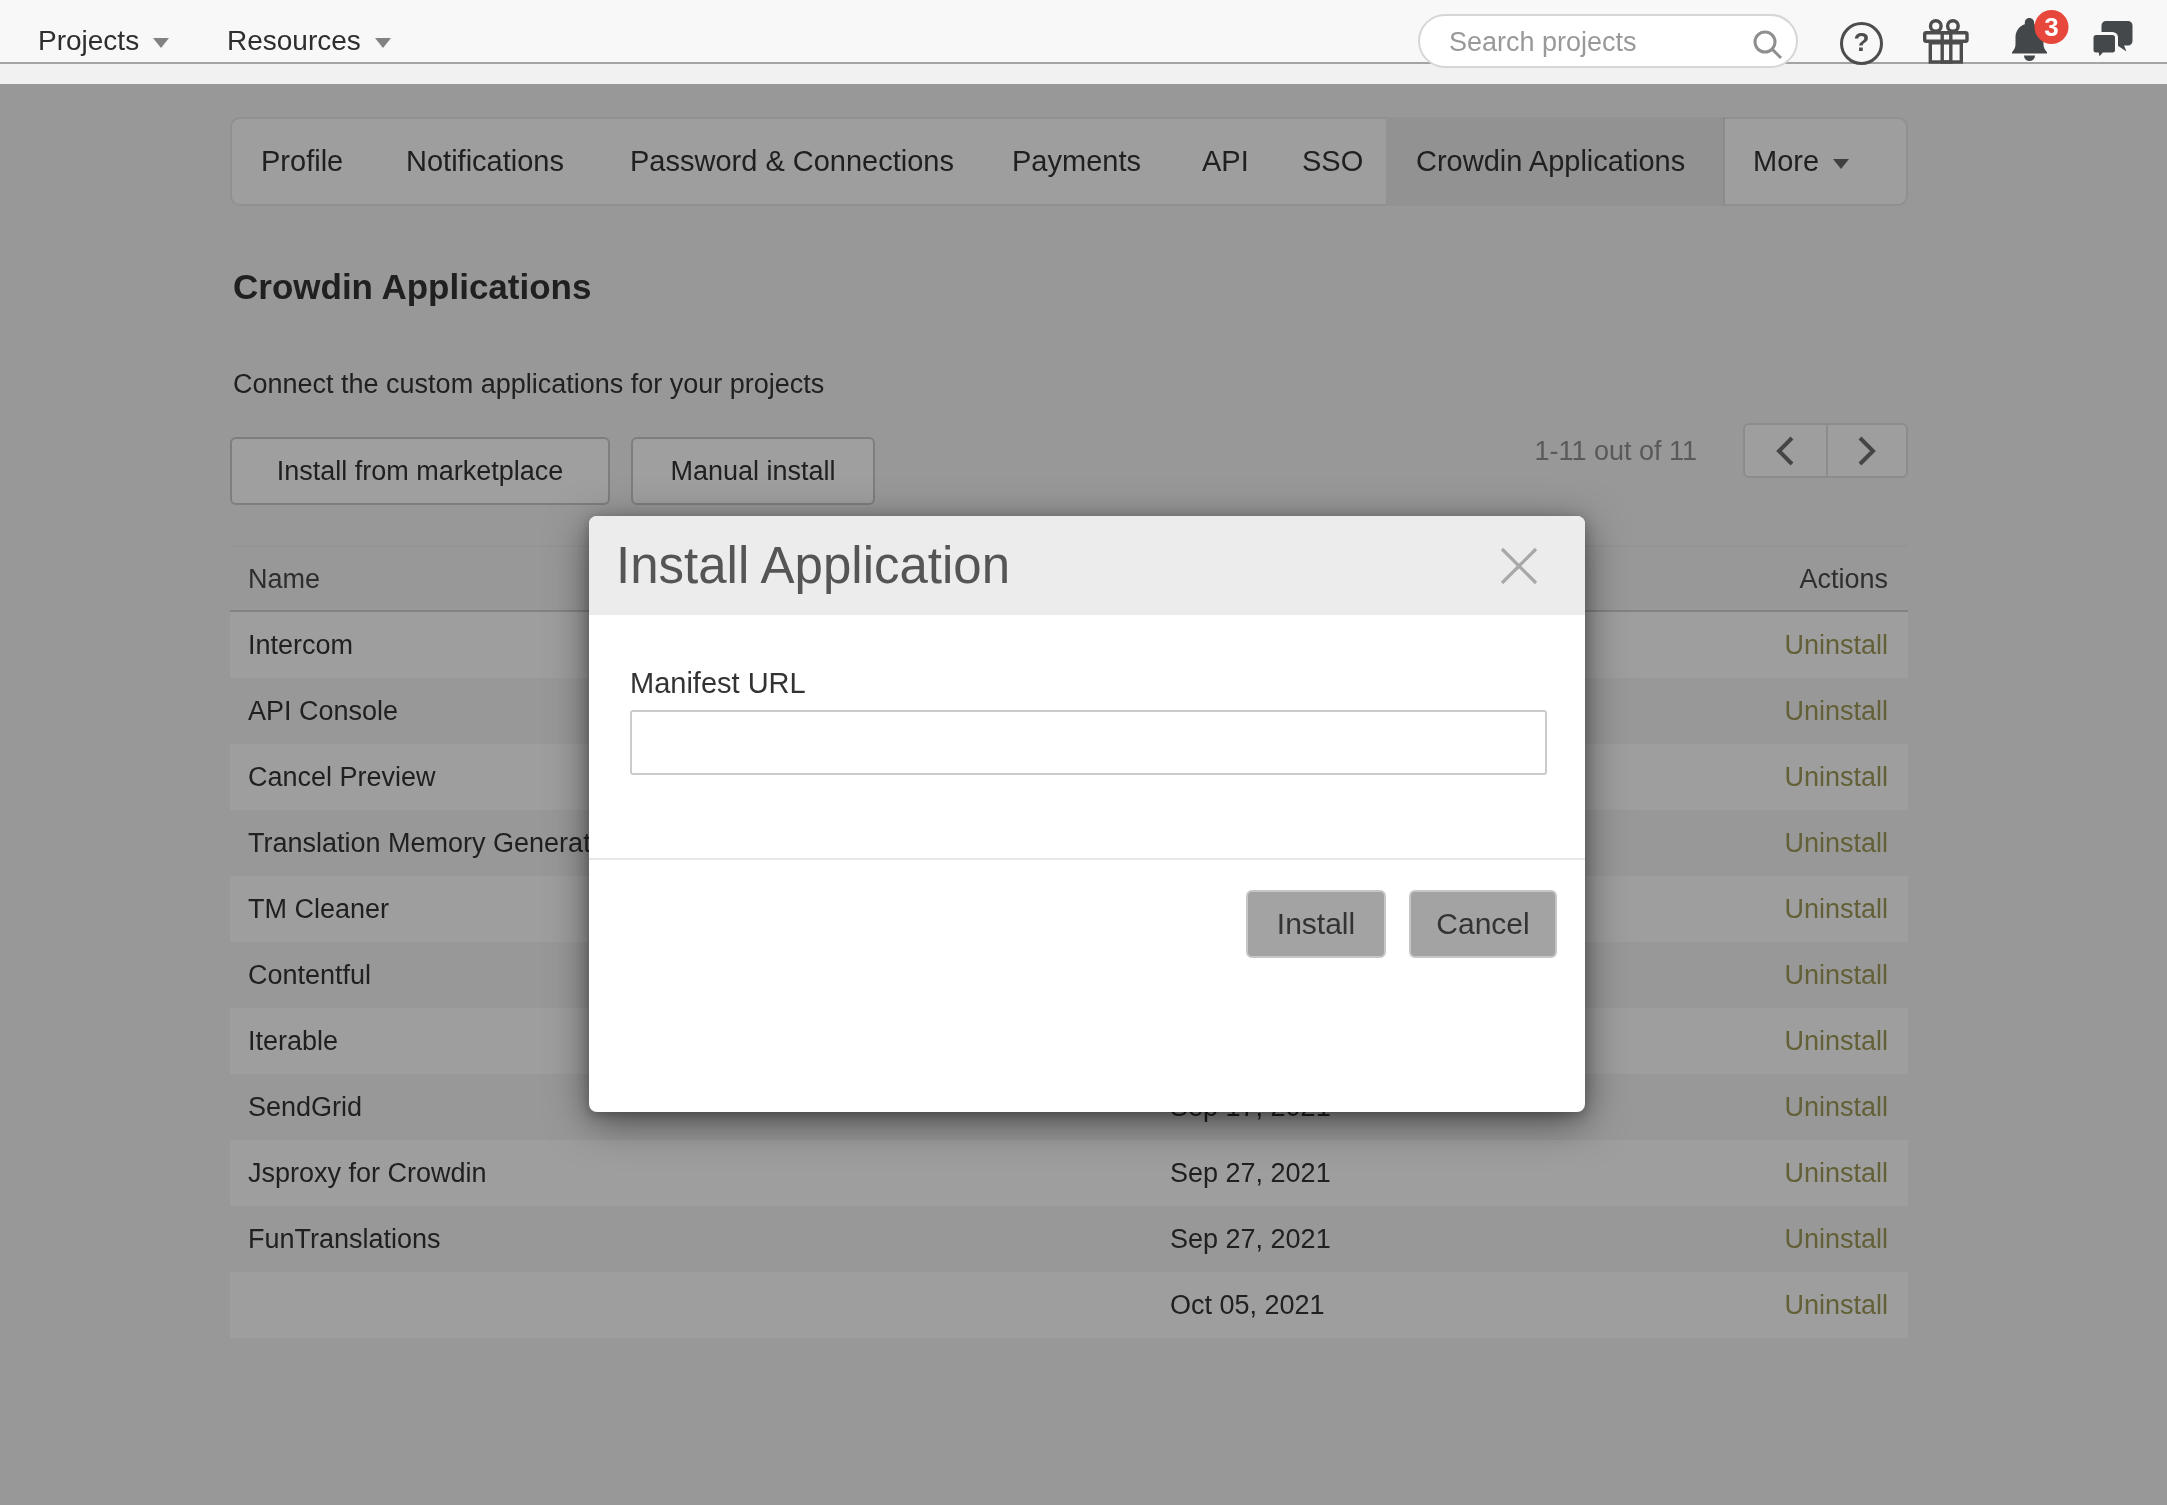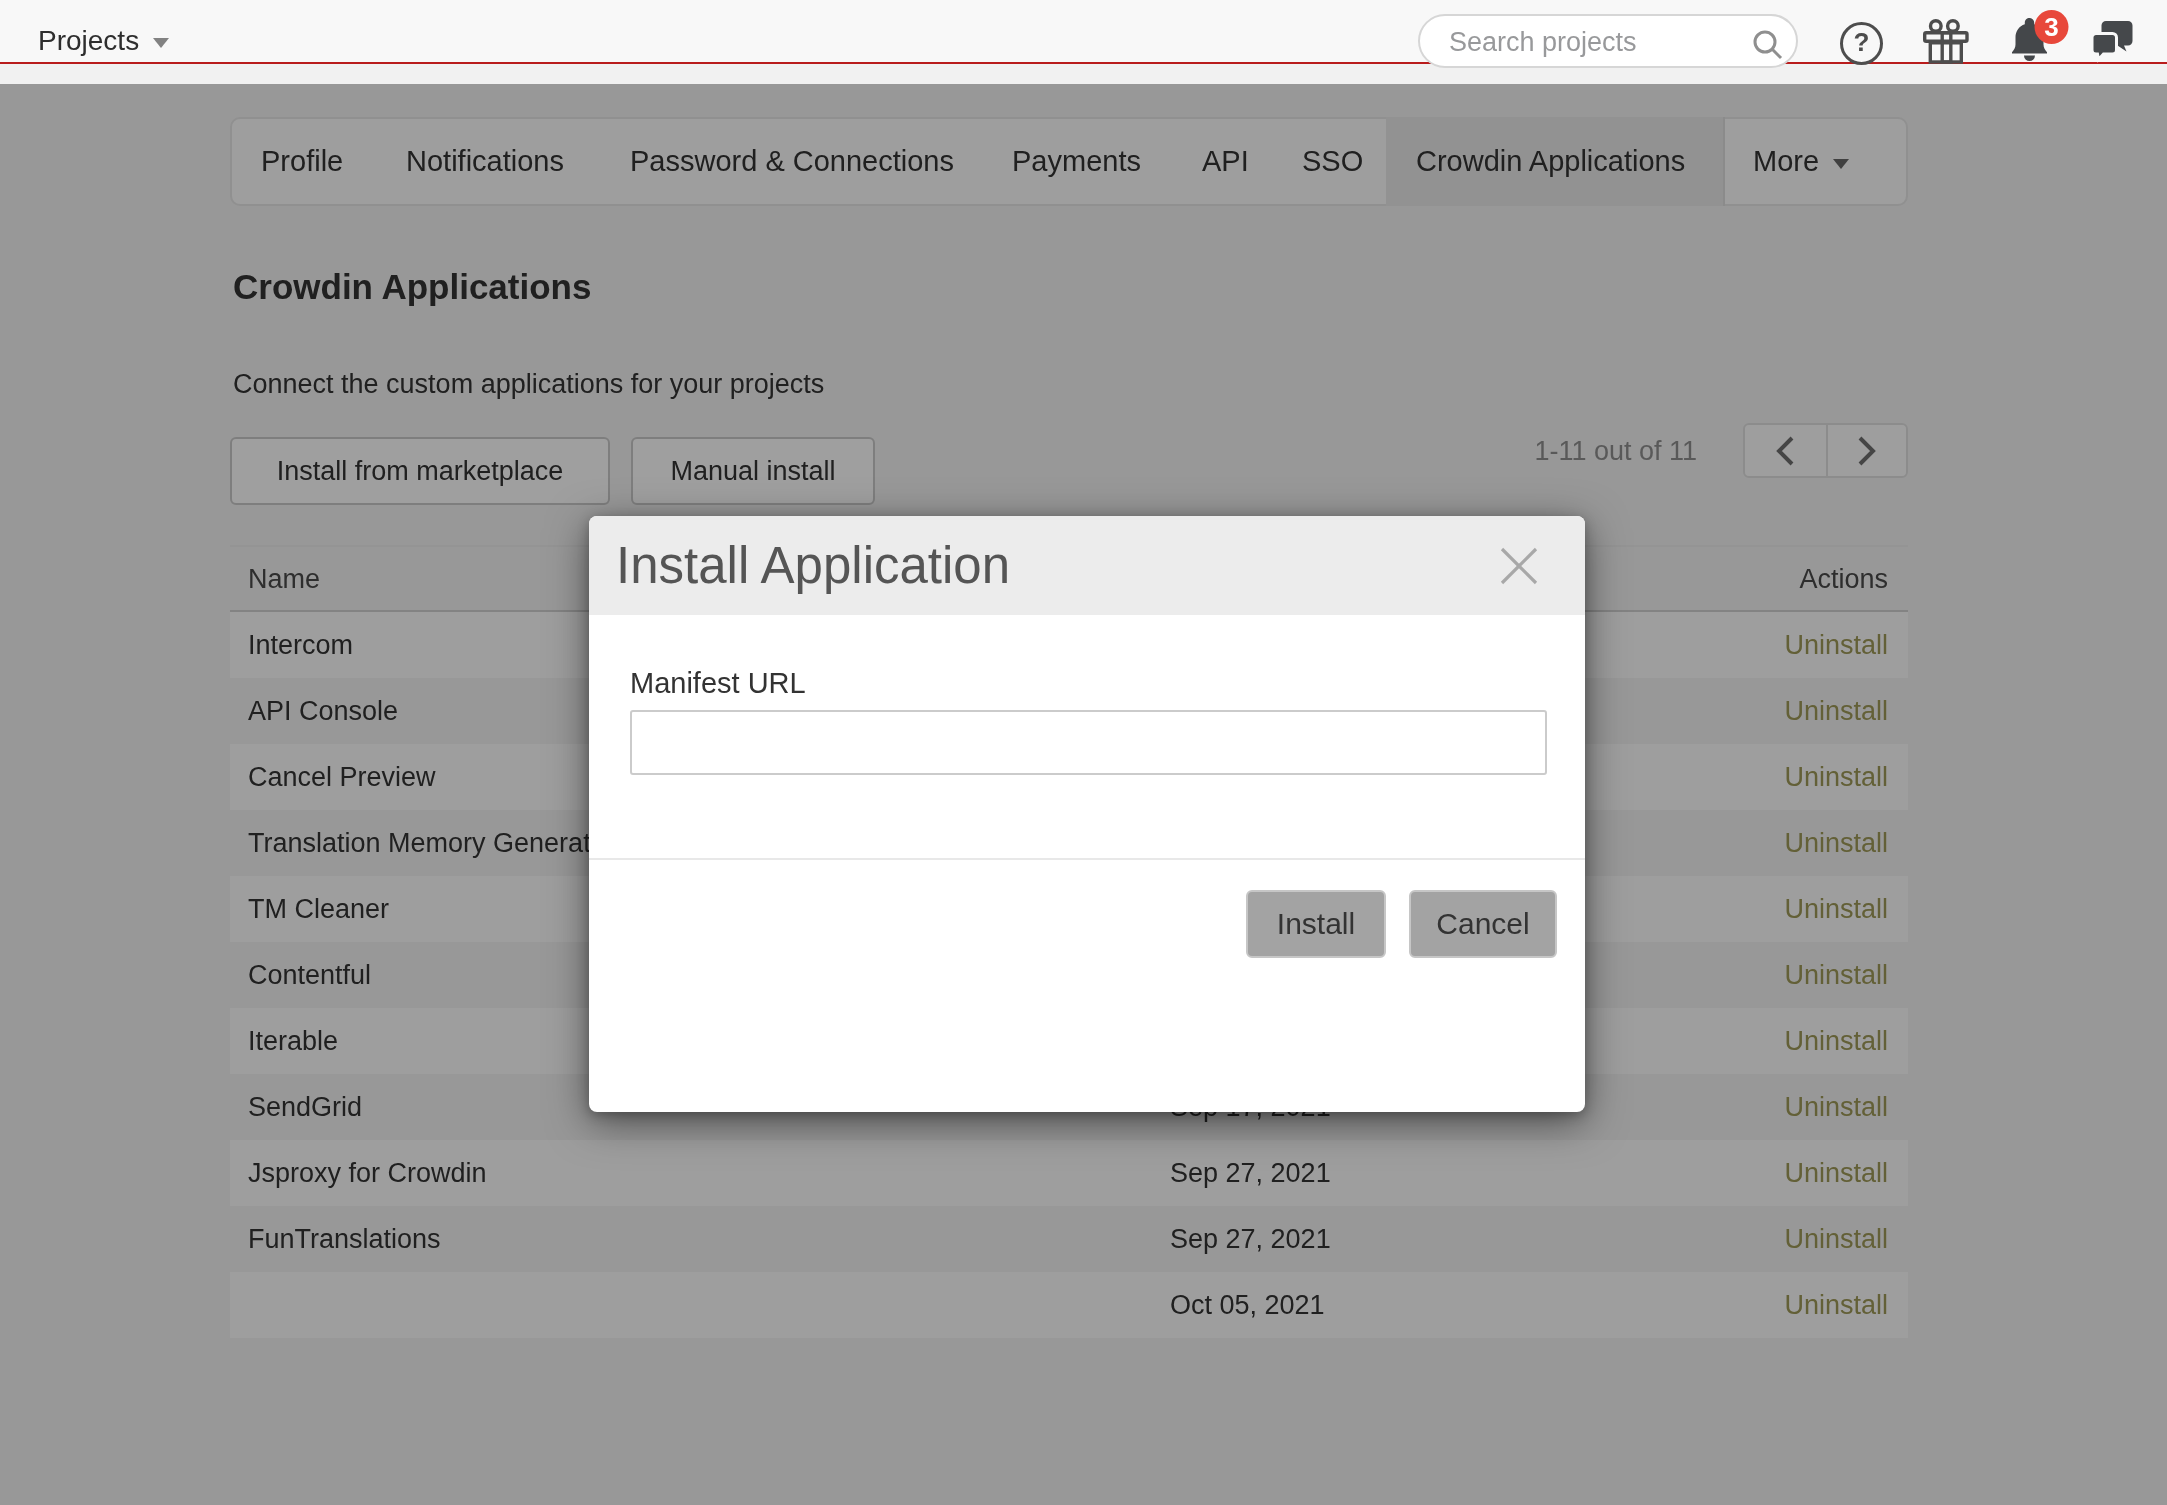--- a/index.html
+++ b/index.html
@@ -1,18 +1,18 @@
 <!DOCTYPE html>
 <html><head>
 <meta charset="utf-8">
 <style>
 * { margin:0; padding:0; box-sizing:border-box; }
 html,body { width:2167px; height:1505px; font-family:"Liberation Sans", sans-serif; background:#f1f1f1; overflow:hidden; position:relative; }
 
-#hdr { position:absolute; left:0; top:0; width:2167px; height:64px; background:#f8f8f8; border-bottom:2px solid #b91c1c; z-index:30; }
+#hdr { position:absolute; left:0; top:0; width:2167px; height:64px; background:#f8f8f8; border-bottom:2px solid #a3a3a3; z-index:30; }
 .menu { position:absolute; top:0; height:82px; display:flex; align-items:center; font-size:28px; color:#2e2e2e; }
 .caret { display:inline-block; width:0; height:0; border-left:8px solid transparent; border-right:8px solid transparent; border-top:10px solid #828282; margin-left:14px; margin-top:4px; }
 #search { position:absolute; left:1418px; top:14px; width:380px; height:54px; background:#fff; border:2px solid #d6d6d6; border-radius:27px; }
 #search span { position:absolute; left:29px; top:11px; font-size:27px; color:#98999b; }
 .hic { position:absolute; top:0; }
 
 #ovl { position:absolute; left:0; top:84px; width:2167px; height:1421px; background:rgba(0,0,0,0.37); z-index:10; }
 
 #tabbar { position:absolute; left:230px; top:117px; width:1678px; height:89px; background:#fafafa; border:2px solid #e4e4e4; border-radius:10px; z-index:1; }
 #activetab { position:absolute; left:1386px; top:117px; width:337px; height:89px; background:#e7e7e7; z-index:2; }
@@ -148,20 +148,21 @@
     </svg>
  <div id="mlabel">Manifest URL</div>
  <div id="minput"></div>
  <div id="mfoot"></div>
  <div class="mbtn" style="left:657px; top:374px; width:140px;">Install</div>
  <div class="mbtn" style="left:820px; top:374px; width:148px;">Cancel</div>
 </div>
 
 <div id="hdr">
  <div class="menu" style="left:38px">Projects<span class="caret"></span></div>
+ <div class="menu" style="left:227px">Resources<span class="caret"></span></div>
  <div id="search">
       <span>Search projects</span>
   <svg style="position:absolute; right:11px; top:12px;" width="34" height="34" viewBox="0 0 34 34">
         <circle cx="14" cy="14" r="10" fill="none" stroke="#8f8f8f" stroke-width="3"></circle>
         <line x1="21" y1="21" x2="30" y2="30" stroke="#8f8f8f" stroke-width="3"></line>
       </svg>
  </div>
  <div class="hic" style="left:1840px; top:22px; width:43px; height:43px; border:3.6px solid #4d4d4d; border-radius:50%; display:flex; align-items:center; justify-content:center;">
       <span style="font-size:26px; font-weight:bold; color:#4d4d4d; margin-top:-2px;">?</span>
     </div>

